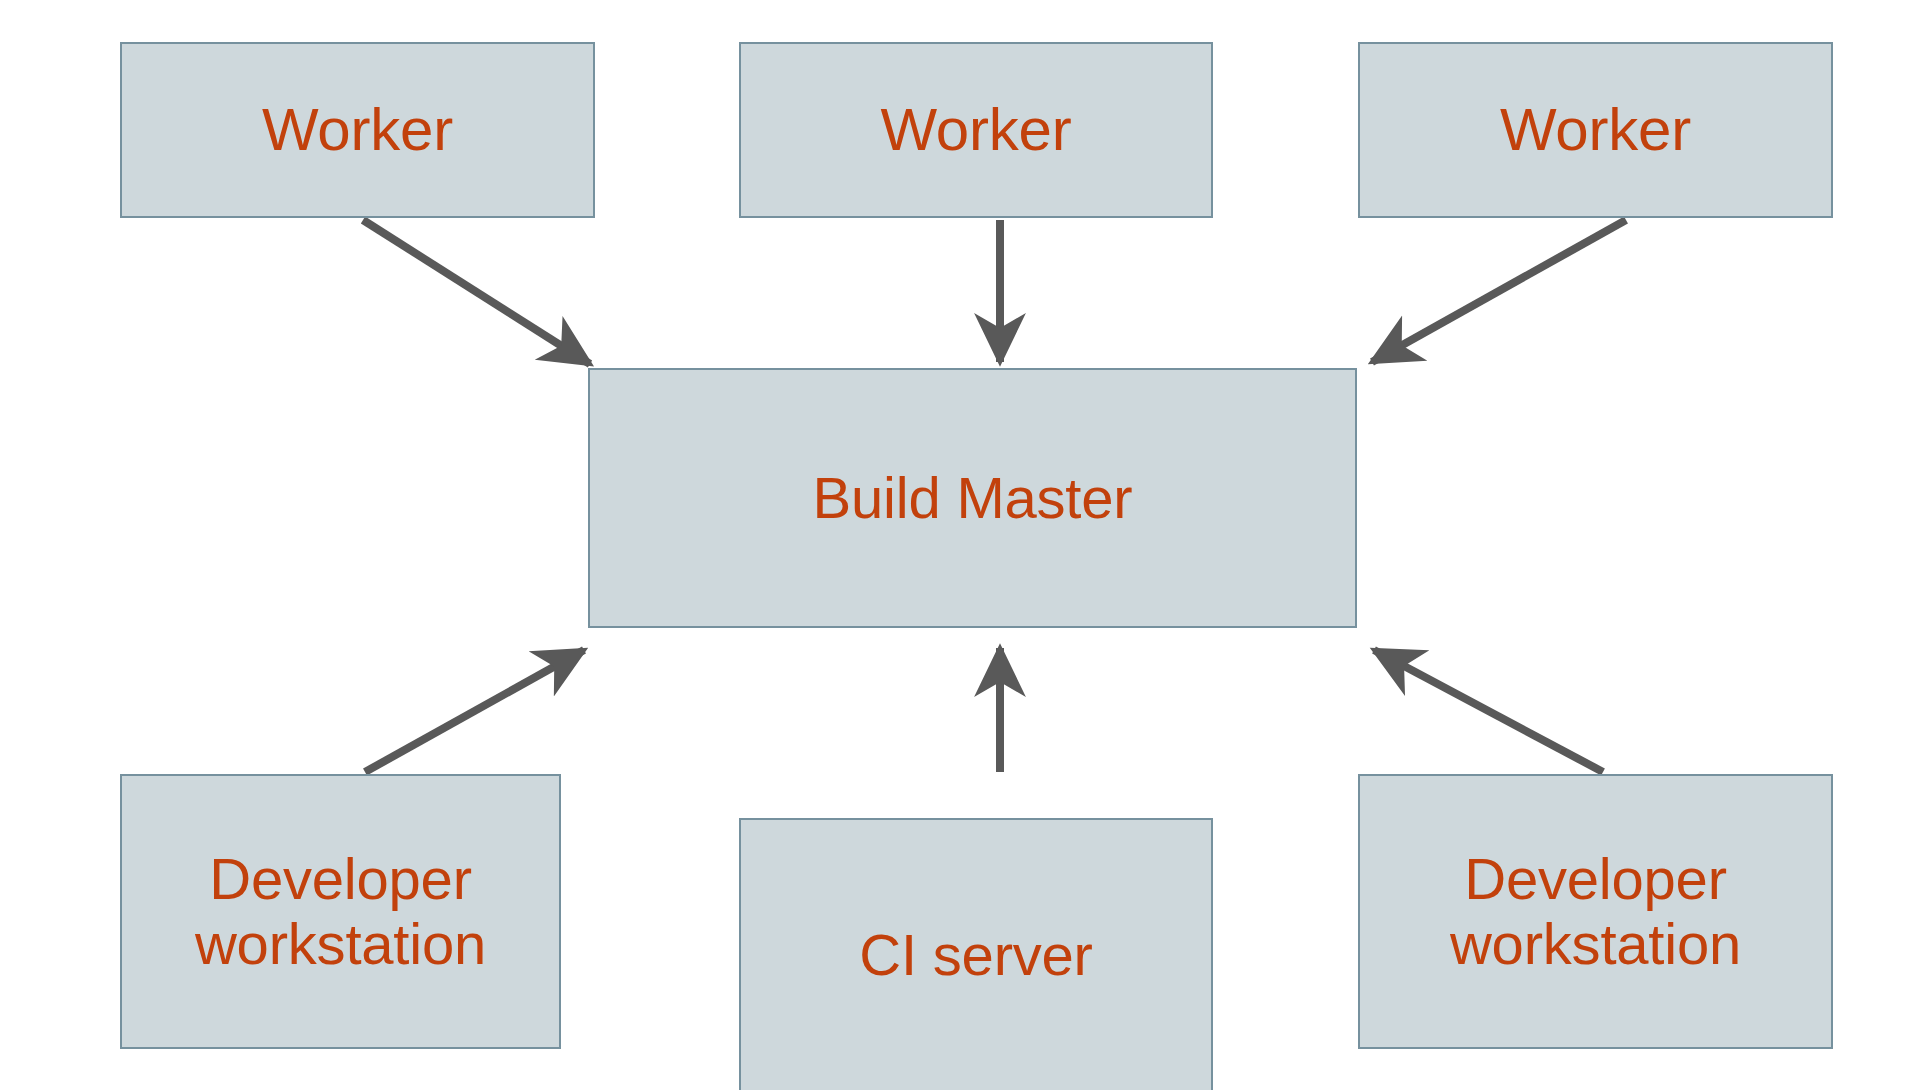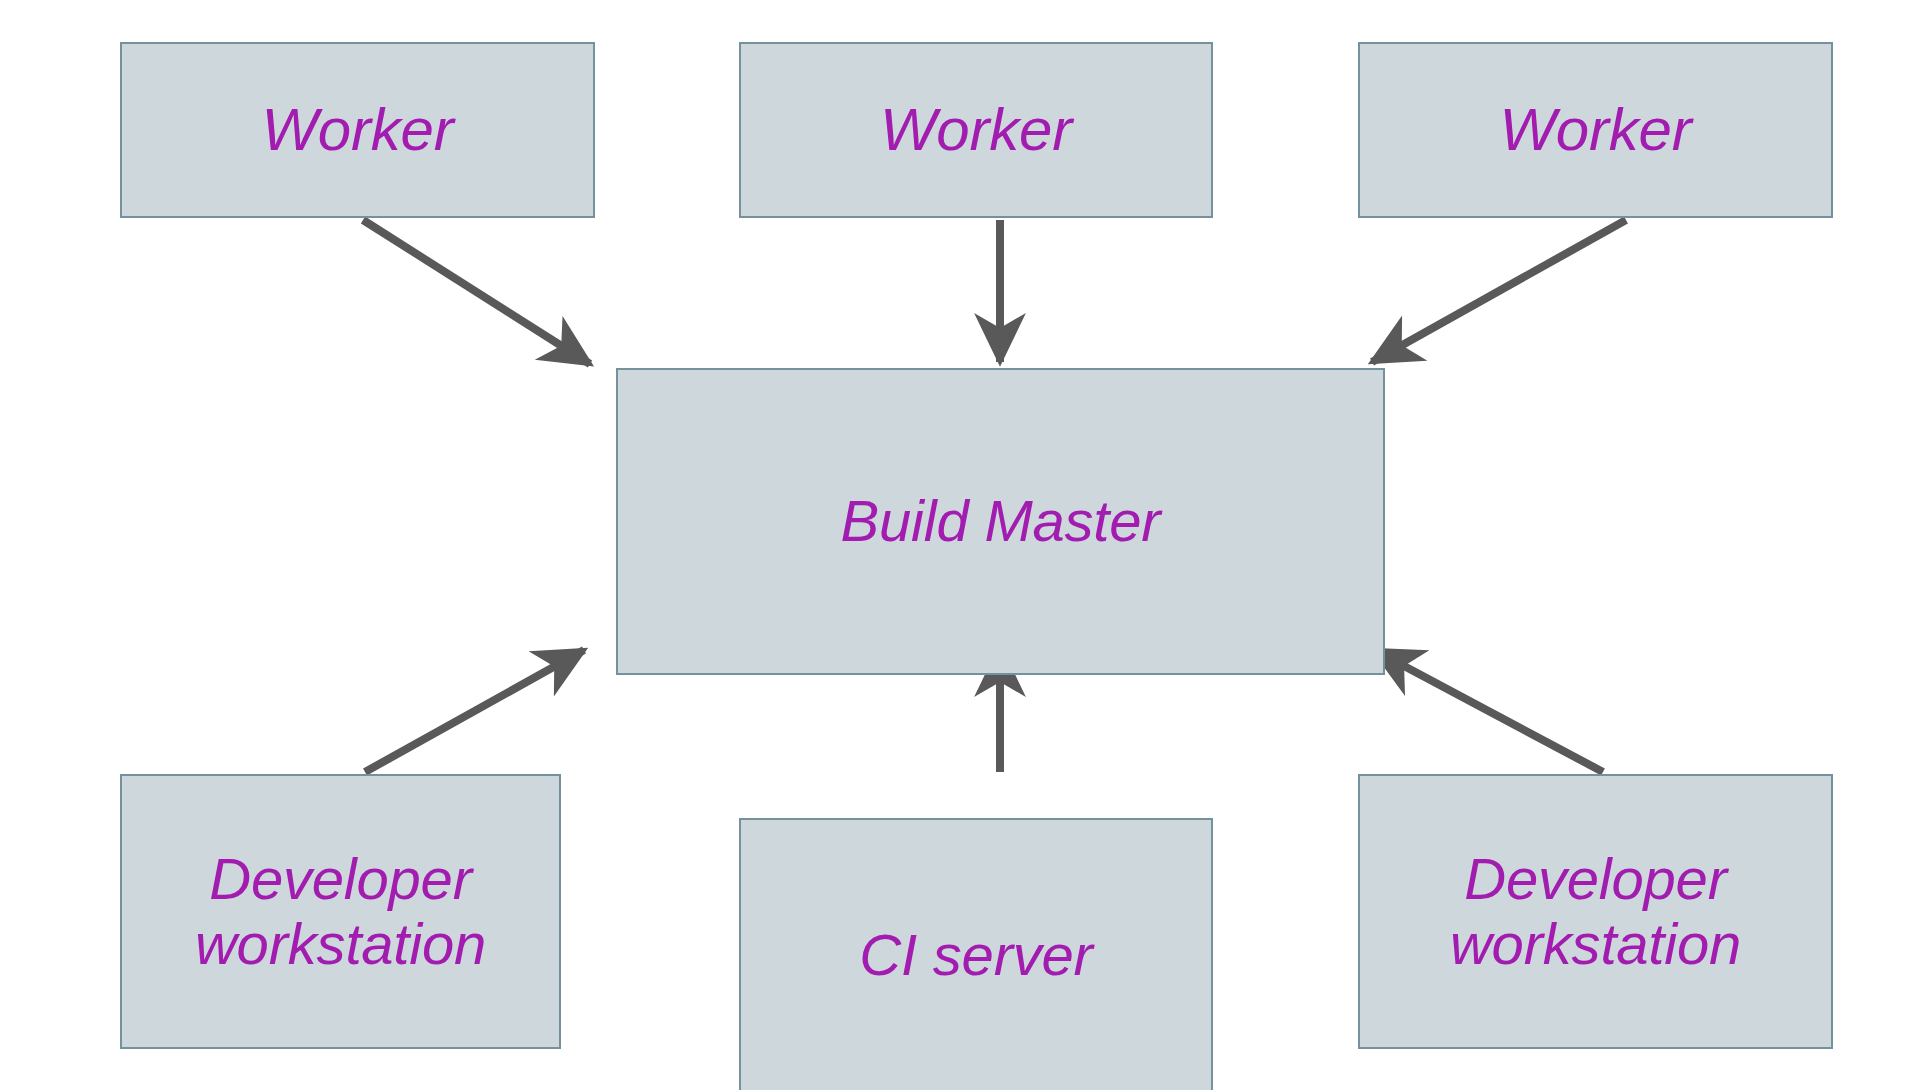--- a/index.html
+++ b/index.html
@@ -31,38 +31,37 @@
     position: absolute;
     box-sizing: border-box;
     background: #ced8dc;
     border: 2px solid #76919e;
     display: flex;
     align-items: center;
     justify-content: center;
     text-align: center;
   }
   .node-label {
-    color: #a21caf;
+    color: #c2410c;
     font-family: "Liberation Sans", sans-serif;
     font-weight: 400;
     line-height: 1.12;
     white-space: pre-line;
     letter-spacing: -0.2px;
-    font-style: italic;
   }
   
   #node-worker-1 { left: 120px; top: 42px;  width: 475px; height: 176px; }
   #node-worker-2 { left: 739px; top: 42px;  width: 474px; height: 176px; }
   #node-worker-3 { left: 1358px; top: 42px; width: 475px; height: 176px; }
   #node-worker-1 .node-label,
   #node-worker-2 .node-label,
   #node-worker-3 .node-label { font-size: 60px; }
 
   
-  #node-build-master { left: 616px; top: 368px; width: 769px; height: 307px; }
+  #node-build-master { left: 588px; top: 368px; width: 769px; height: 260px; }
   #node-build-master .node-label { font-size: 58px; }
 
   
   #node-dev-workstation-left  { left: 120px;  top: 774px; width: 441px; height: 275px; }
   #node-ci-server             { left: 739px;  top: 818px; width: 474px; height: 275px; }
   #node-dev-workstation-right { left: 1358px; top: 774px; width: 475px; height: 275px; }
   #node-dev-workstation-left .node-label,
   #node-dev-workstation-right .node-label { font-size: 58px; }
   #node-ci-server .node-label { font-size: 58px; }
 </style>

